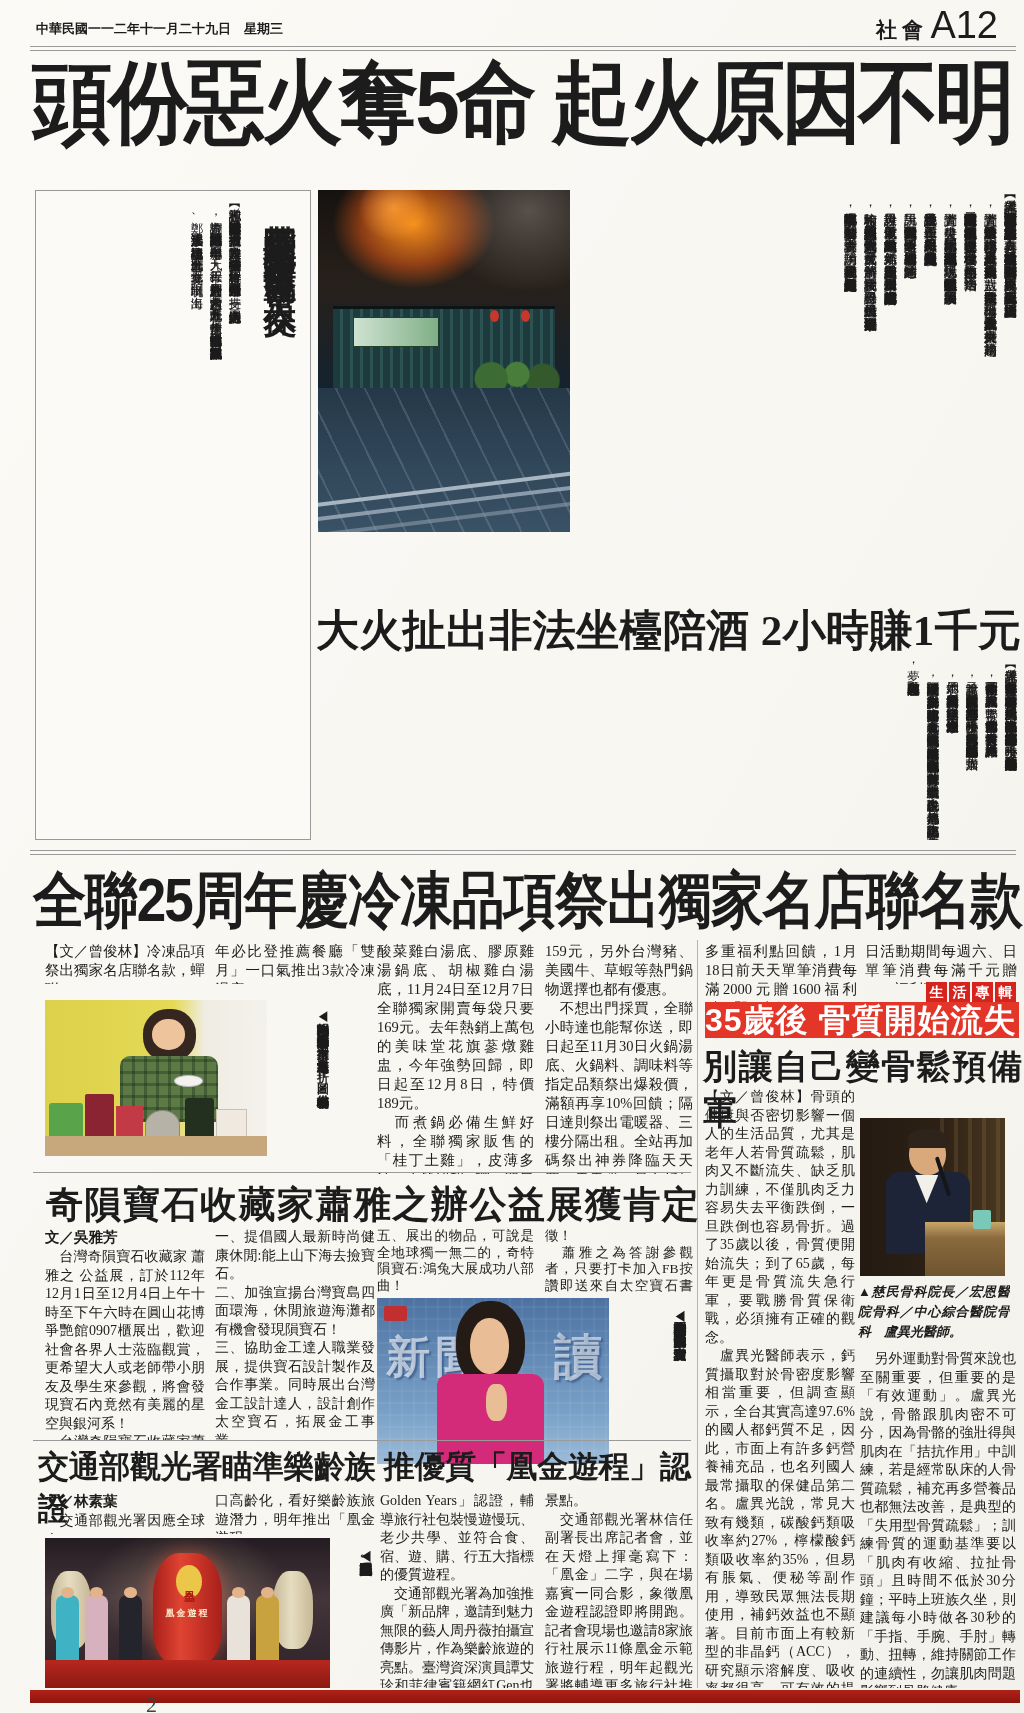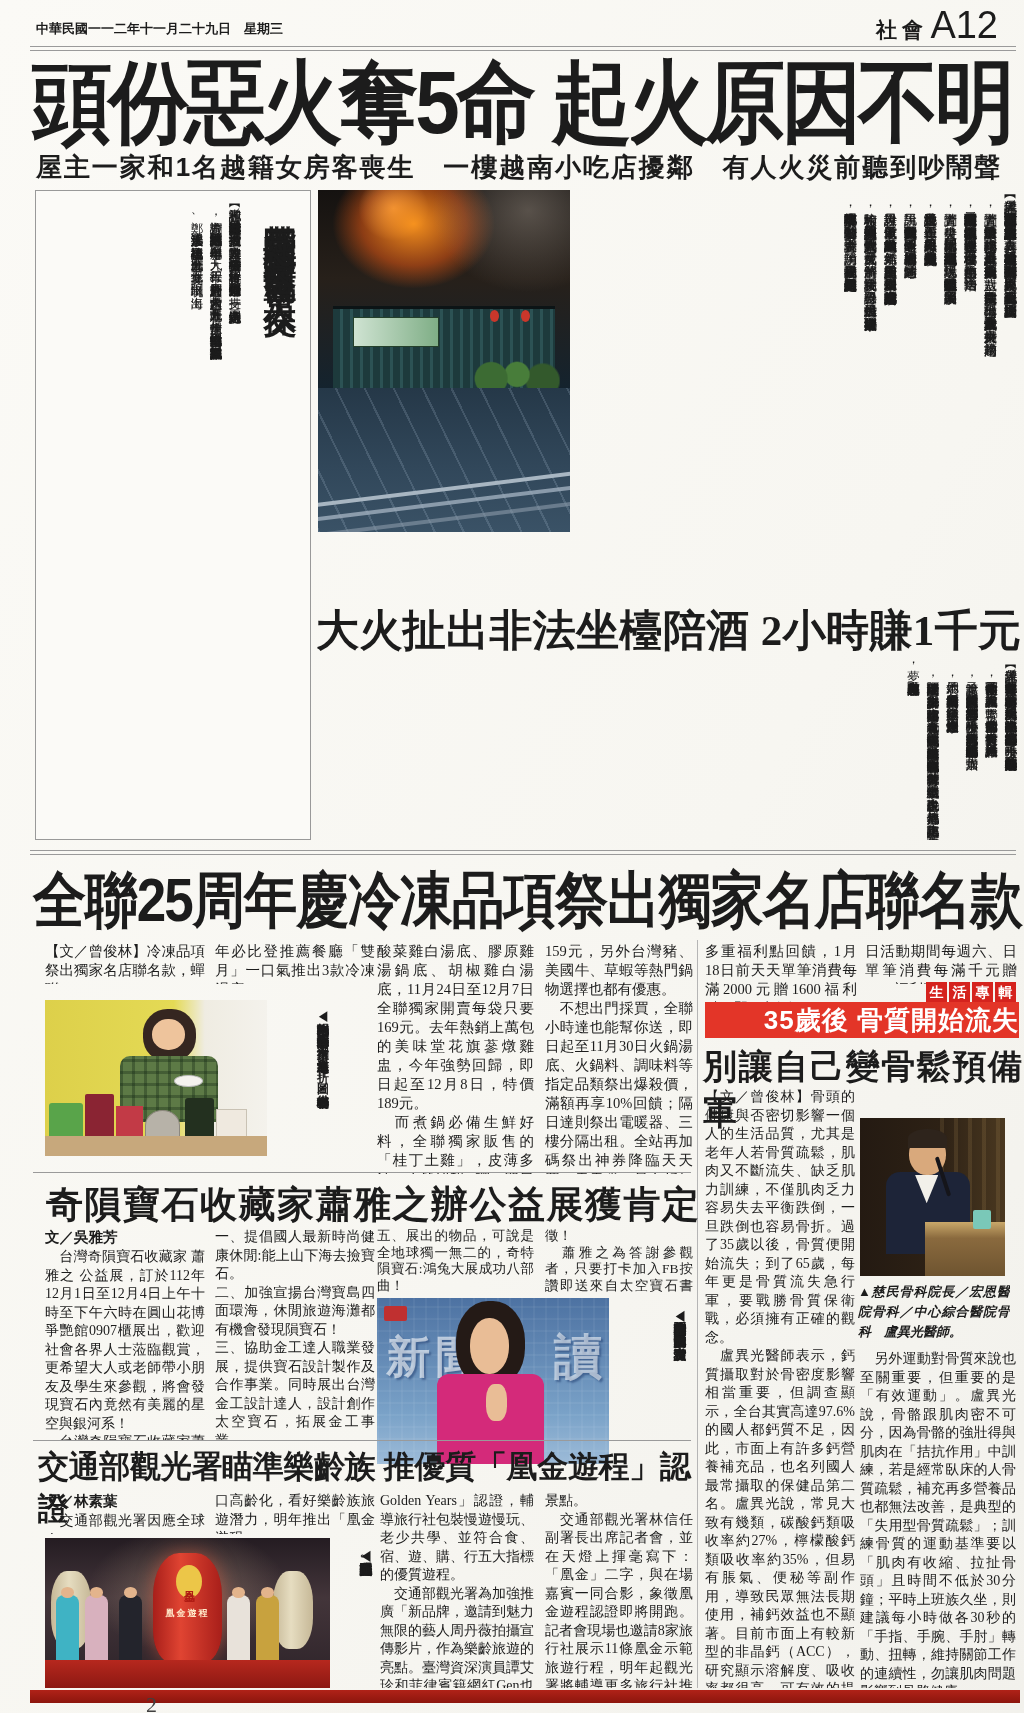--- a/index.html
+++ b/index.html
@@ -55,21 +55,21 @@
   .px-c5 { left:865px; top:942px; width:152px; height:42px; }
   .badge { left:926px; top:982px; display:flex; gap:2px; }
   .badge span { display:block; width:21px; height:21px; background:#d5231e; color:#fff;
                 font-size:14px; font-weight:bold; text-align:center; line-height:21px; }
   .px-photo { left:45px; top:1000px; width:222px; height:156px; }
   .px-cap { left:272px; top:1002px; width:58px; height:154px; font-size:12px; line-height:15.5px; }
 
   
   .vdiv { left:697px; top:940px; height:748px; border-left:1px solid #b5b5b5; }
   .bone-kicker { left:705px; top:1002px; width:314px; height:36px; background:#e33528; color:#fff;
-                 font-size:26px; font-weight:900; text-align:right; line-height:36px; letter-spacing:1px; }
+                 font-size:32px; font-weight:900; text-align:left; line-height:36px; letter-spacing:1px; }
   .bone-hl { left:703px; top:1044px; width:317px; font-size:34px; font-weight:900; letter-spacing:-2px; }
   .bone-c { font-size:14px; line-height:18.5px; }
   .bone-c1 { left:705px; top:1088px; width:150px; height:600px; }
   .doc-photo { left:860px; top:1118px; width:145px; height:158px; }
   .doc-cap { left:858px; top:1282px; width:152px; height:62px; font-size:13px; line-height:20px; font-style:italic; font-weight:bold; }
   .bone-c2 { left:860px; top:1350px; width:156px; height:338px; }
 
   
   .gem-rule { left:33px; top:1172px; width:658px; }
   .gem-hl { left:38px; top:1180px; width:652px; font-size:37px; font-weight:900; letter-spacing:-1px;margin-left:8px; }
@@ -198,21 +198,20 @@
 <body>
 
 <div class="page">
 
   <div class="abs hdr-date sans">中華民國一一二年十一月二十九日　星期三</div>
   <div class="abs hdr-section">社會</div>
   <div class="abs hdr-page sans">A12</div>
   <div class="abs hdr-rule rule2"></div>
 
   <div class="abs fire-hl sans spread">頭份惡火奪5命 起火原因不明</div>
-  <div class="abs fire-sub sans spread">屋主一家和1名越籍女房客喪生　一樓越南小吃店擾鄰　有人火災前聽到吵鬧聲</div>
 
   <div class="abs sb-box">
     <div class="abs sb-hl sans">帶團赴陸受招待 中華泛藍協會2人交保</div>
     <div class="abs sb-body vtext prelines">【記者古和純／高雄報導】「台灣中華泛藍協會」鄭姓男子和葉姓女子，被控招攬近一百多名團員，安排五趟大陸旅遊，接受各省台辦等機關招待，行程解說接待事宜，行程中對團員傳達政治傾向，支持二○二四總統大選特定參選人。
 　檢方調查，鄭男透過社區網路招募團員，每年舉辦四至七、九天、十天行程，分別於六月赴山東一周、六月起內蒙古十天、九月赴新疆十五天、十月前往豫州，行程均由中國官辦協會成員安排，並派員穿插安排統戰部人員解說。
 　鄭、葉二人涉犯反滲透法，高雄地檢署複訊後，分別以十五萬元、五萬元交保，限制出境、出海。</div>
   </div>
 
   <div class="abs photo fire-photo">
     <div class="fp-base"></div>

